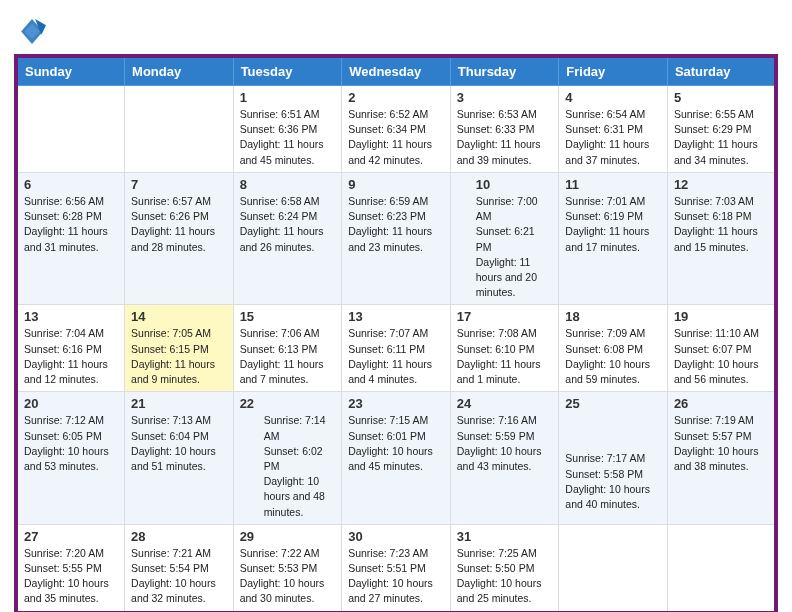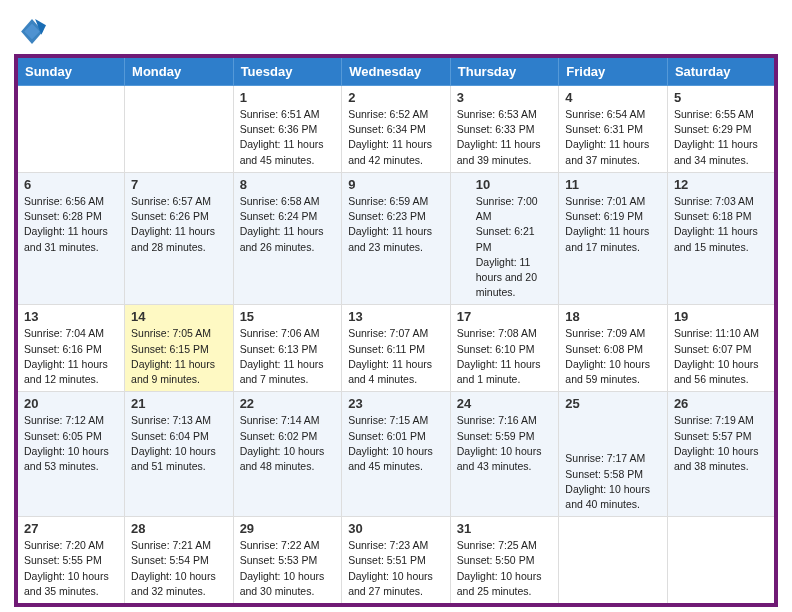--- a/index.html
+++ b/index.html
@@ -263,21 +263,21 @@
 Daylight: 10 hours and 53 minutes.</div>
           </td>
           <td style="background: rgb(240, 245, 251);">
             <span class="day-num">21</span>
             <div class="day-info" style="white-space: pre-line;">Sunrise: 7:13 AM
 Sunset: 6:04 PM
 Daylight: 10 hours and 51 minutes.</div>
           </td>
           <td style="background: rgb(240, 245, 251);">
             <span class="day-num">22</span>
-            <div class="day-info" style="white-space: pre-line;">Sunrise: 7:14 AM
+            <div class="day-info" style="white-space: pre-line; margin-left: 24px;">Sunrise: 7:14 AM
 Sunset: 6:02 PM
 Daylight: 10 hours and 48 minutes.</div>
           </td>
           <td style="background: rgb(240, 245, 251);">
             <span class="day-num">23</span>
             <div class="day-info" style="white-space: pre-line;">Sunrise: 7:15 AM
 Sunset: 6:01 PM
 Daylight: 10 hours and 45 minutes.</div>
           </td>
           <td style="background: rgb(240, 245, 251);">

